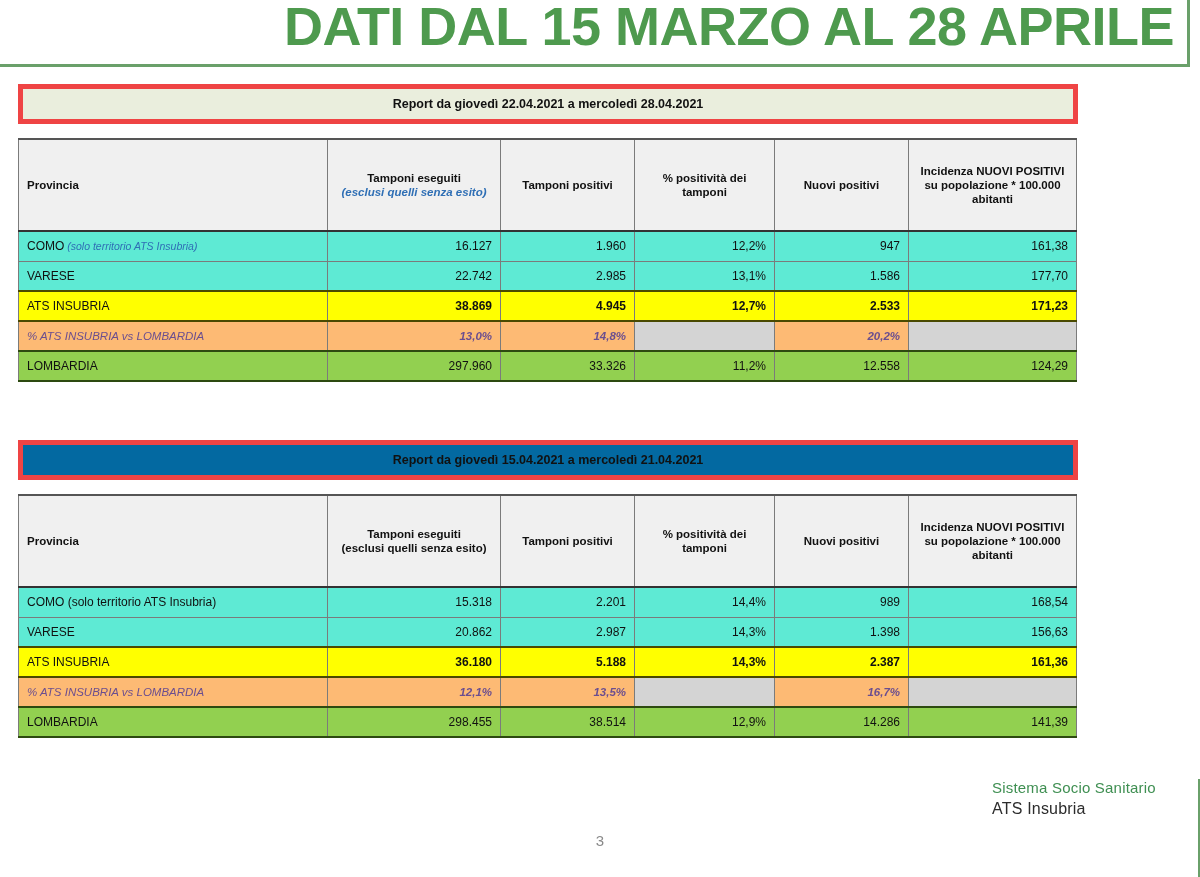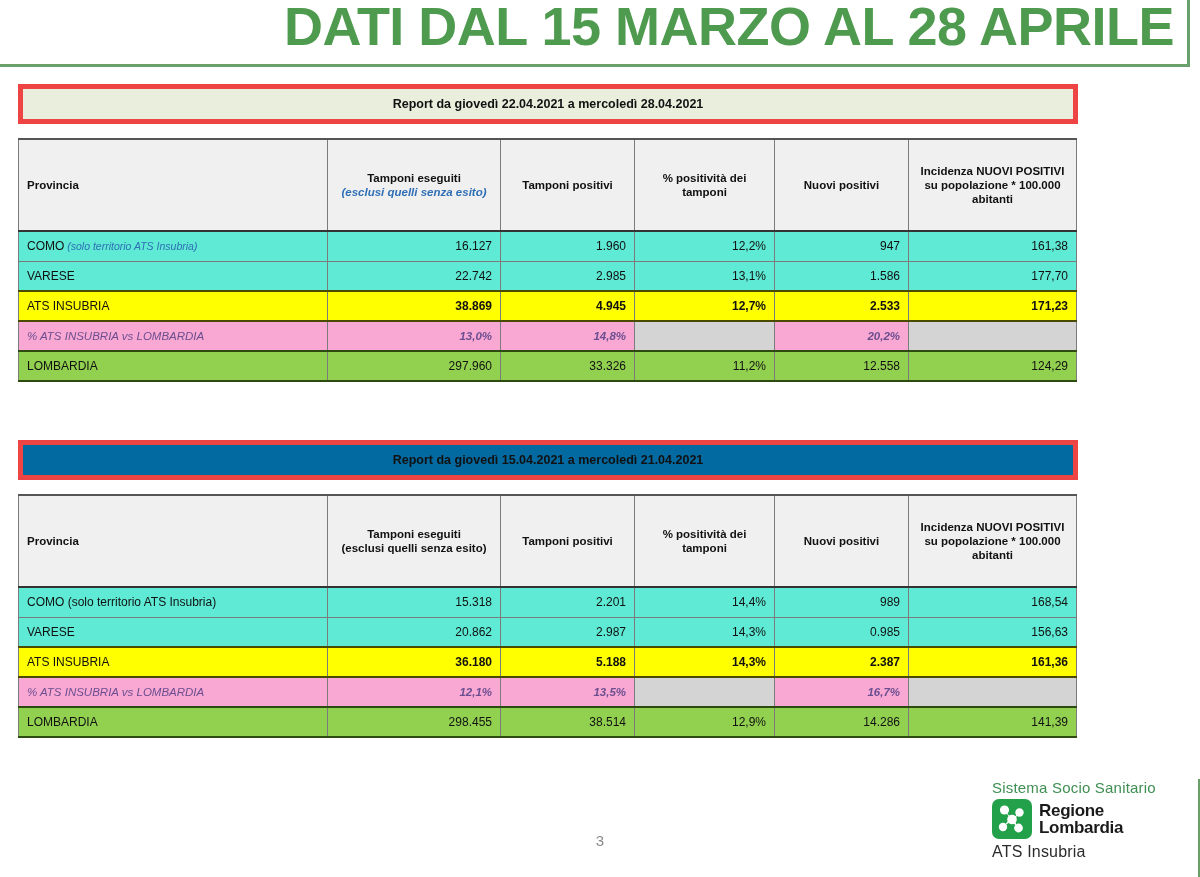--- a/index.html
+++ b/index.html
@@ -122,21 +122,21 @@
   }
 
   tr.r-plain td{ background:#5eead4; }
   tr.r-yellow td{
     background:#ffff00;
     font-weight:bold;
     border-top:2px solid #4a4a00;
     border-bottom:2px solid #4a4a00;
   }
   tr.r-pct td{
-    background:#f9a8d4;
+    background:#fdba74;
     color:#6b4e8f;
     font-style:italic;
     font-weight:bold;
     font-size:11.5px;
   }
   tr.r-pct td.gray{ background:#d4d4d4; }
   tr.r-green td{
     background:#92d050;
     font-weight:normal;
     border-top:2px solid #2d4a10;
@@ -319,21 +319,21 @@
         <td class="num">2.201</td>
         <td class="num">14,4%</td>
         <td class="num">989</td>
         <td class="num">168,54</td>
       </tr>
       <tr class="r-plain">
         <td class="label"><span>VARESE</span></td>
         <td class="num">20.862</td>
         <td class="num">2.987</td>
         <td class="num">14,3%</td>
-        <td class="num">0.985</td>
+        <td class="num">1.398</td>
         <td class="num">156,63</td>
       </tr>
       <tr class="r-yellow">
         <td class="label"><span>ATS INSUBRIA</span></td>
         <td class="num">36.180</td>
         <td class="num">5.188</td>
         <td class="num">14,3%</td>
         <td class="num">2.387</td>
         <td class="num">161,36</td>
       </tr>
@@ -353,33 +353,15 @@
         <td class="num">14.286</td>
         <td class="num">141,39</td>
       </tr>
     </tbody>
 </table>
 
 <div class="page-num">3</div>
 
 <div class="logo-block">
   <div class="logo-top">Sistema Socio Sanitario</div>
-  <div class="logo-mid">
-    <div class="logo-mark">
-      <svg viewBox="0 0 40 40" width="40" height="40" aria-hidden="true">
-        <g fill="#ffffff">
-          <circle cx="12.5" cy="11" r="4.6"></circle>
-          <circle cx="27.5" cy="13.5" r="4.2"></circle>
-          <circle cx="11" cy="28" r="4.2"></circle>
-          <circle cx="26.5" cy="29" r="4.4"></circle>
-          <path d="M12.5 11 L20 20 L27.5 13.5 L22 21 L26.5 29 L19 22 L11 28 L18 19.5 Z"></path>
-          <circle cx="20" cy="20.5" r="4.8"></circle>
-        </g>
-      </svg>
-    </div>
-    <div>
-      <div class="logo-name">Regione</div>
-      <div class="logo-name">Lombardia</div>
-    </div>
-  </div>
   <div class="logo-bottom">ATS Insubria</div>
 </div>
 <div class="logo-right-rule"></div>
 
 </body></html>

